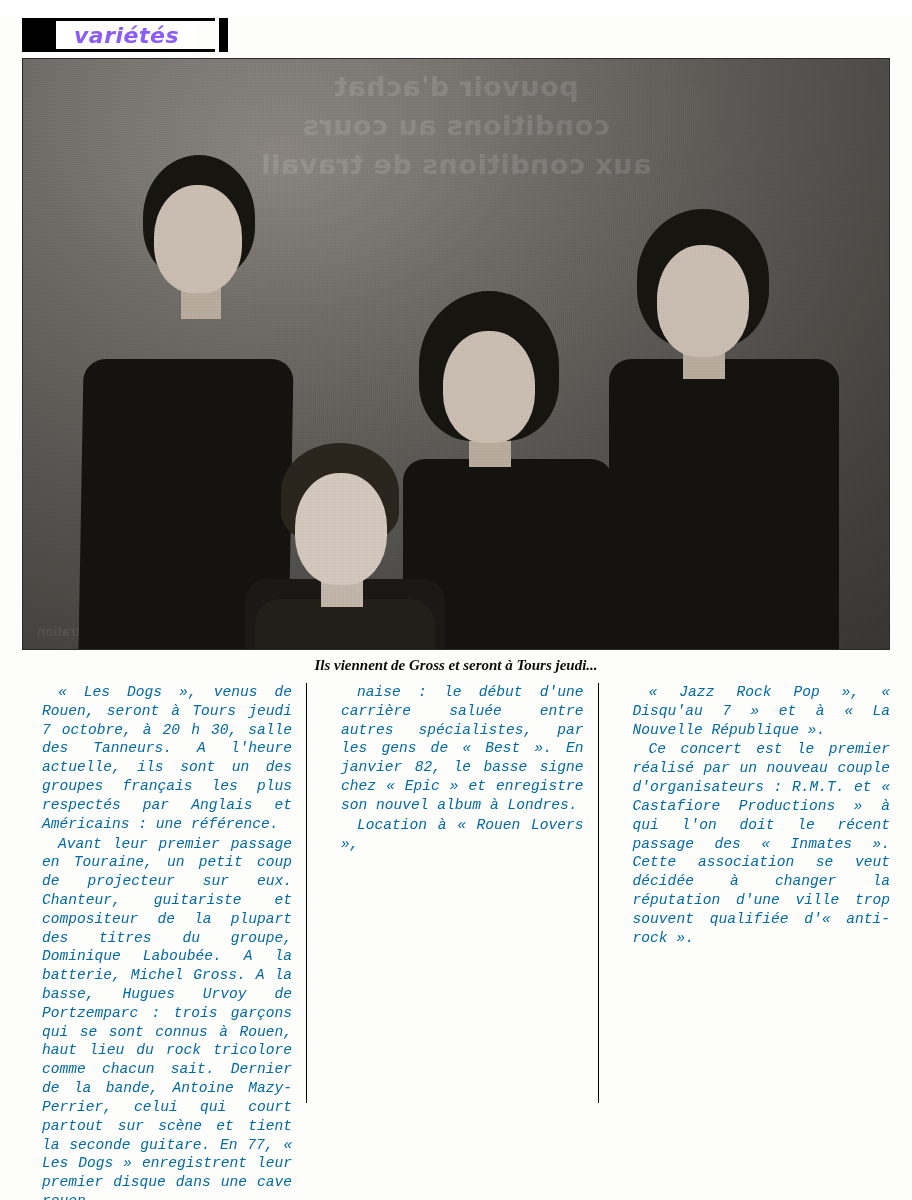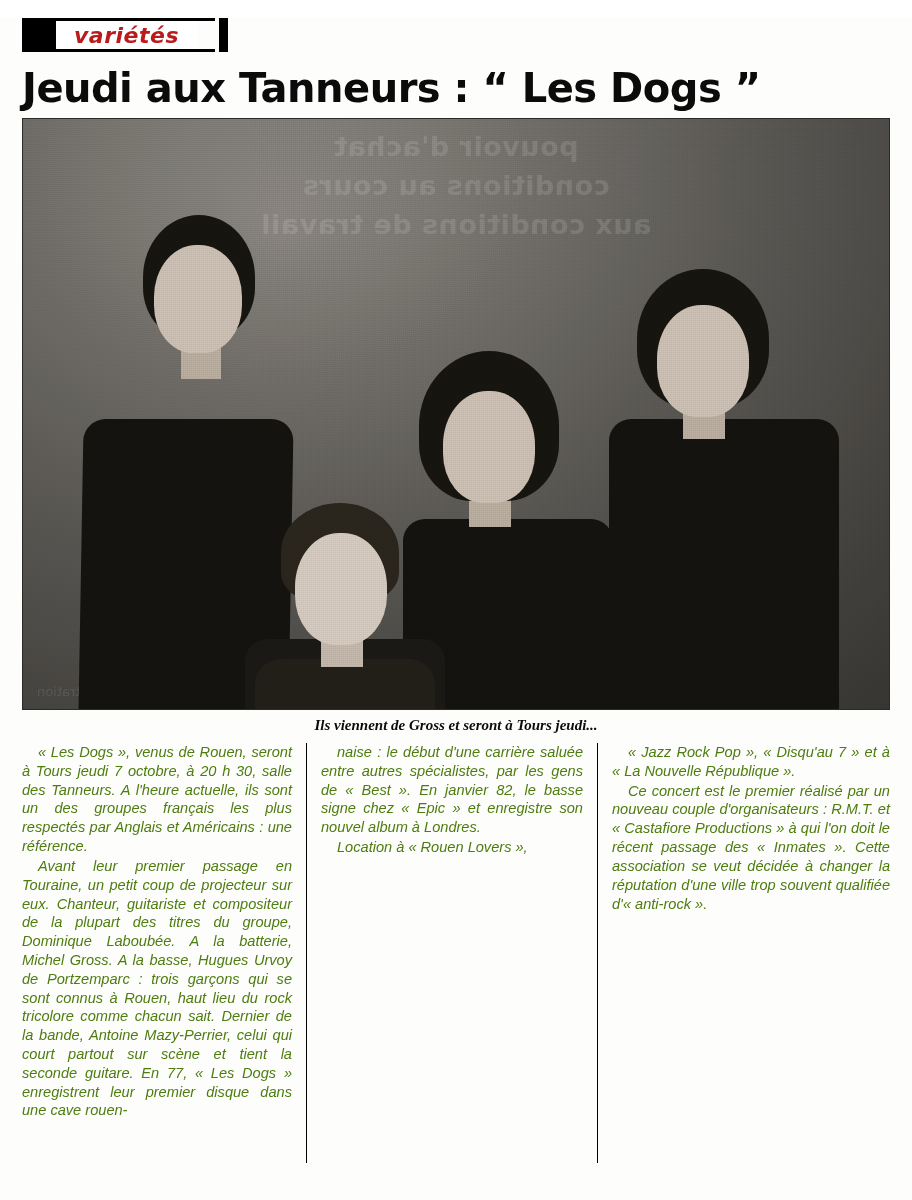--- a/index.html
+++ b/index.html
@@ -43,21 +43,21 @@
     border-top: 3px solid #000;
     border-bottom: 3px solid #000;
     padding: 0 18px;
     display: flex;
     align-items: center;
     font-family: "DejaVu Sans", sans-serif;
     font-weight: bold;
     font-style: italic;
     font-size: 22px;
     letter-spacing: 0.5px;
-    color: #b91c1c;
+    color: #8b5cf6;
     background: #fff;
   }
   .rubric-tail {
     flex: 0 0 auto;
     width: 18px;
     border-top: 3px solid #000;
     border-bottom: 3px solid #000;
   }
   .rubric-endbar {
     flex: 0 0 auto;
@@ -188,27 +188,28 @@
   }
 
   
   .columns {
     margin: 9px 22px 0 22px;
     display: flex;
     gap: 0;
     height: 420px;
   }
   .col {
-    font-family: Liberation Sans, sans-serif;
+    font-family: Liberation Mono, monospace;
     font-size: 14.6px;
     line-height: 1.29;
     text-align: justify;
-    color: #4d7c0f;
+    color: #0369a1;
     box-sizing: border-box;
     font-style: italic;
+    margin-left: 20px;
   }
   .col p {
     margin: 0 0 0 0;
     text-indent: 16px;
   }
   .col p + p { margin-top: 1px; }
   .col-1 { width: 285px; padding-right: 14px; border-right: 1px solid #000; }
   .col-2 { width: 291px; padding: 0 14px; border-right: 1px solid #000; }
   .col-3 { width: 292px; padding-left: 14px; }
 
@@ -220,21 +221,20 @@
 <div class="page">
 
   <div class="rubric-row">
     <div class="rubric-block"></div>
     <div class="rubric-label">variétés</div>
     <div class="rubric-tail"></div>
     <div class="rubric-endbar"></div>
     <div class="rubric-spacer"></div>
   </div>
 
-  <h1 class="headline">Jeudi aux Tanneurs : “ Les Dogs ”</h1>
 
   <div class="photo-wrap">
     <div class="photo-bg"></div>
 
     <div class="ghost-text">
       <div>pouvoir d'achat</div>
       <div>conditions au cours</div>
       <div>aux conditions de travail</div>
     </div>
     <div class="ghost-text-2">une photo d'illustration</div>

